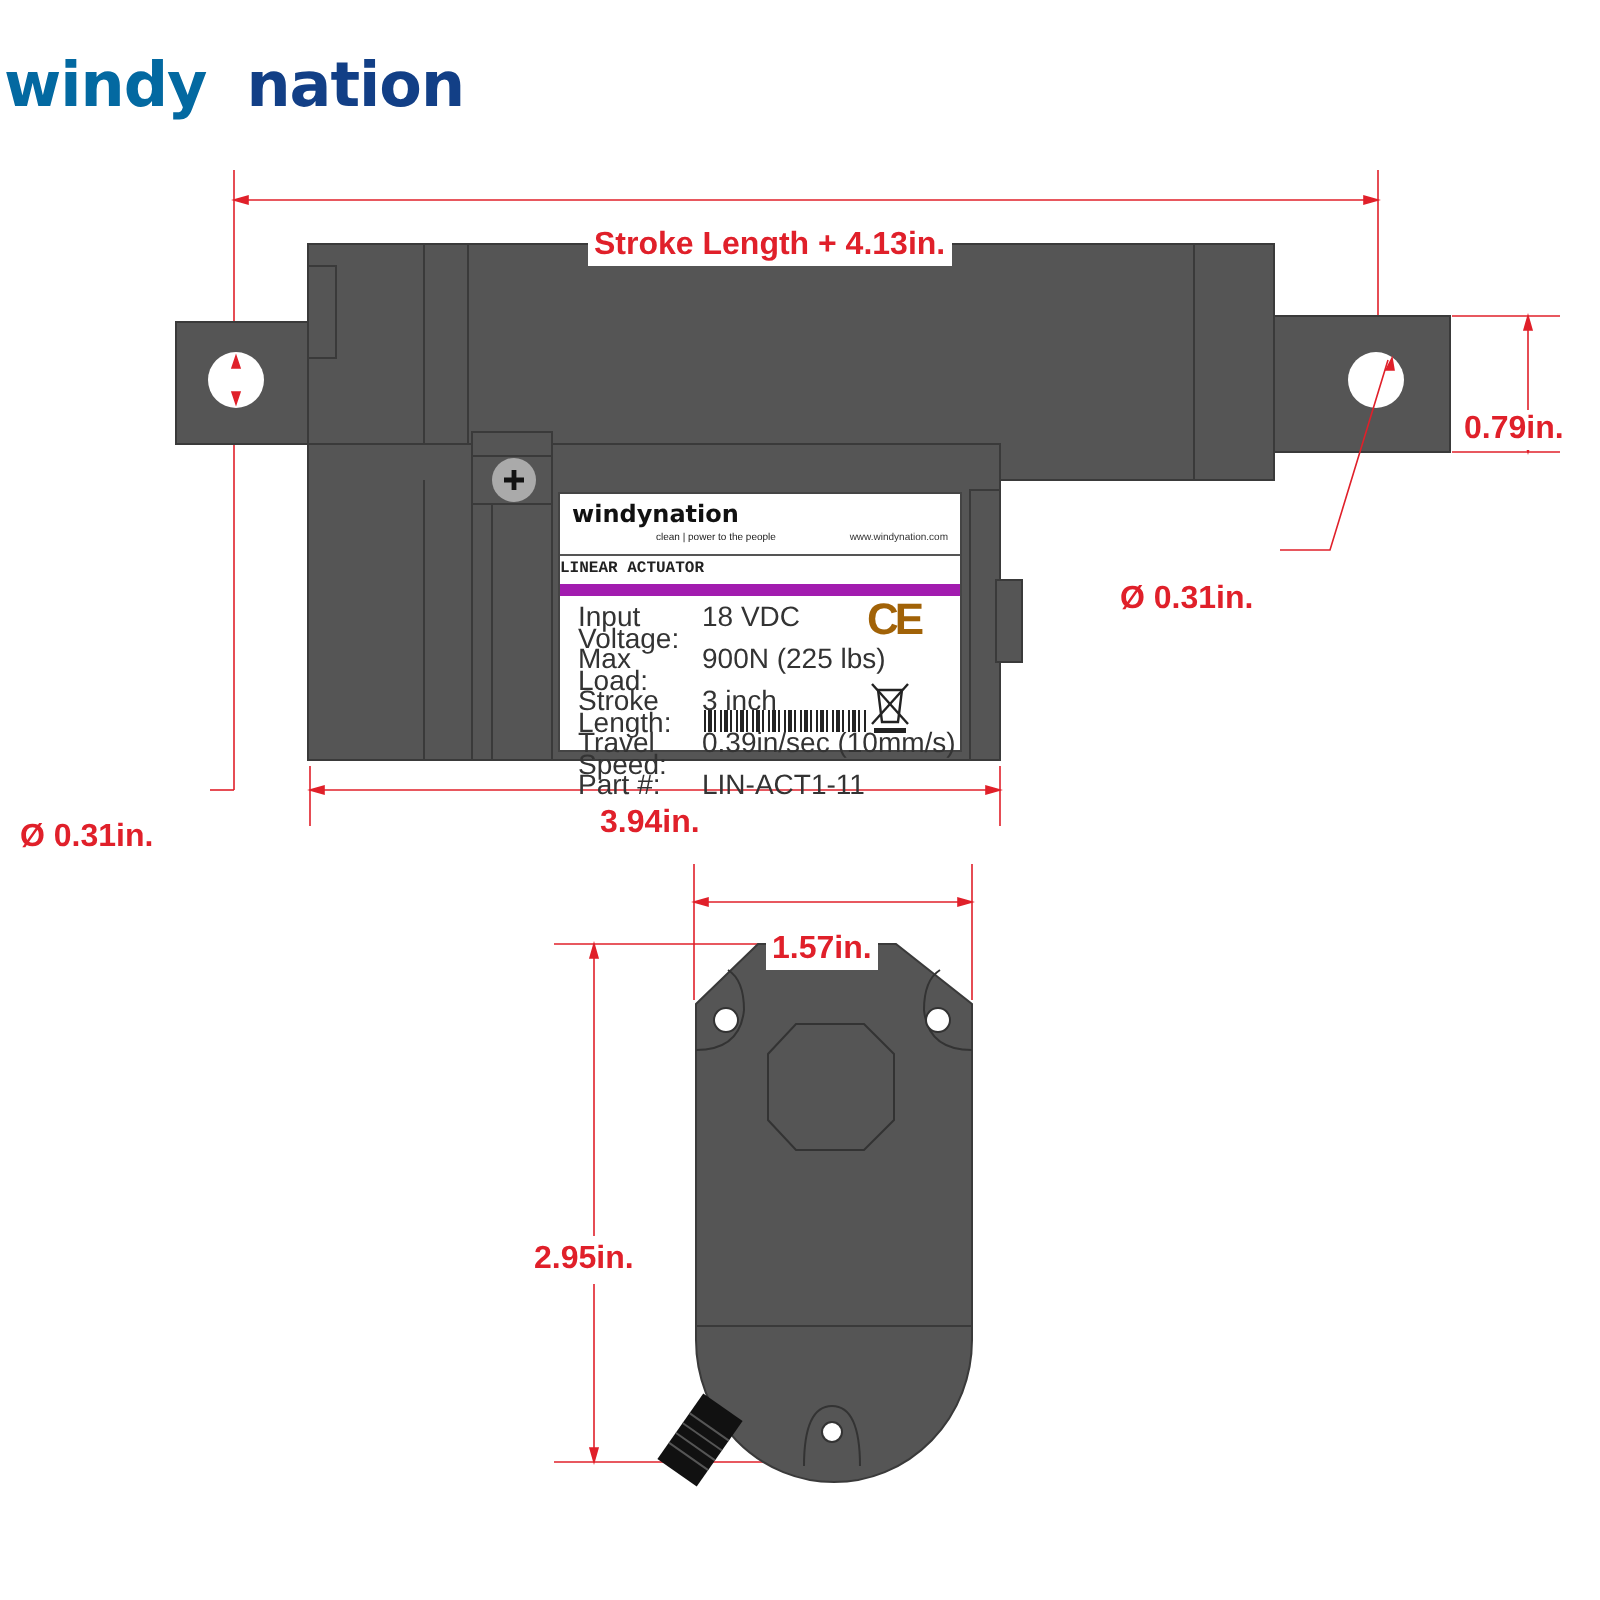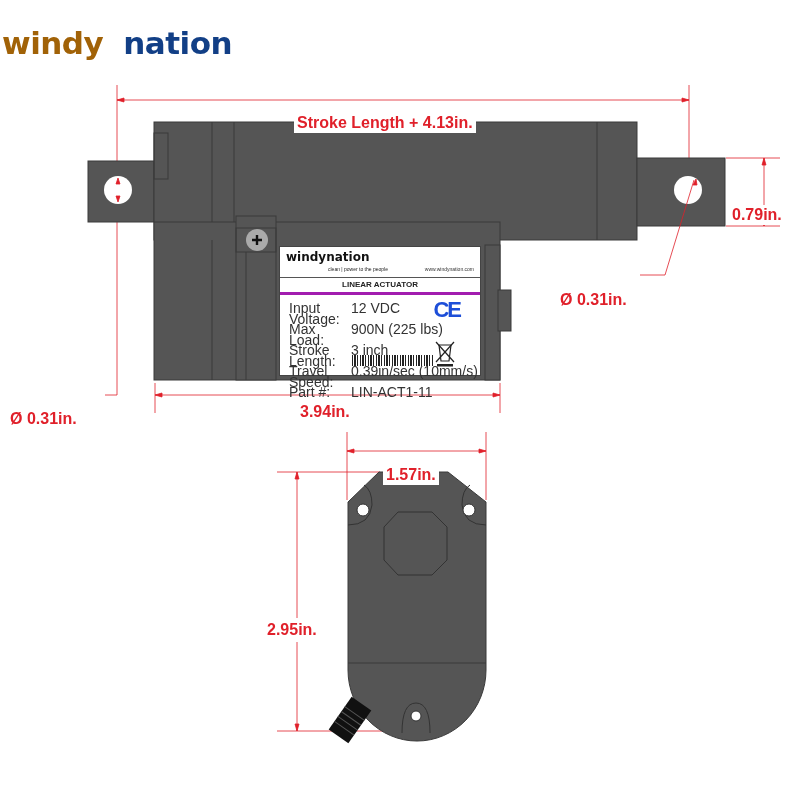--- a/index.html
+++ b/index.html
@@ -1,32 +1,32 @@
 <!DOCTYPE html>
 <html><head>
 <meta charset="utf-8">
 <style>
   html,body{margin:0;padding:0;background:#fff;}
   body{width:800px;height:800px;position:relative;overflow:hidden;font-family:"Liberation Sans",sans-serif;}
   .logo{position:absolute;left:2px;top:25px;font-family:"DejaVu Sans",sans-serif;font-weight:bold;font-size:31px;letter-spacing:-0.5px;line-height:36px;}
-  .logo .a{color:#a16207;}
+  .logo .a{color:#0369a1;}
   .logo .b{color:#123f86;margin-left:20px;}
   svg.diagram{position:absolute;left:0;top:0;}
   .dim{position:absolute;color:#e0202a;font-weight:bold;font-size:16px;background:#fff;white-space:nowrap;line-height:20px;margin-top:24px;}
   .label-card{position:absolute;left:279px;top:246px;width:202px;height:130px;background:#fff;border:1px solid #444;box-sizing:border-box;}
   .lc-head{height:30px;border-bottom:1px solid #555;position:relative;}
   .lc-brand{position:absolute;left:6px;top:3px;font-family:"DejaVu Sans",sans-serif;font-weight:bold;font-size:12px;color:#111;}
   .lc-tag{position:absolute;left:48px;top:19px;font-size:5px;color:#222;}
   .lc-url{position:absolute;right:6px;top:19px;font-size:5px;color:#333;}
-  .lc-title{height:14px;border-bottom:3px solid #a21caf;text-align:center;font-size:8px;font-weight:bold;line-height:14px;color:#222;}
+  .lc-title{height:14px;border-bottom:6px solid #a21caf;text-align:left;font-size:8px;font-weight:bold;line-height:14px;color:#222;font-family:Liberation Mono, monospace;}
   .lc-specs{position:absolute;left:9px;top:56px;font-size:14px;color:#333;line-height:10.5px;}
   .lc-row{display:flex;}
   .lc-k{width:62px;}
   .barcode{position:absolute;left:72px;top:108px;width:82px;height:11px;background:repeating-linear-gradient(90deg,#222 0 1px,#fff 1px 2px,#222 2px 4px,#fff 4px 5px,#222 5px 6px,#fff 6px 8px);}
-  .ce{position:absolute;right:20px;top:50px;font-size:22px;font-weight:bold;color:#1d4ed8;letter-spacing:-2px;}
+  .ce{position:absolute;right:20px;top:50px;font-size:22px;font-weight:bold;color:#a16207;letter-spacing:-2px;}
 </style>
 </head>
 <body>
 
 <div class="logo"><span class="a">windy</span><span class="b">nation</span></div>
 
 <svg class="diagram" width="800" height="800" viewBox="0 0 800 800">
 
   <g stroke="#e0202a" stroke-width="0.8" fill="#e0202a">
     <line x1="117" y1="100" x2="689" y2="100"></line>
@@ -126,21 +126,21 @@
 <div class="label-card">
   <div class="lc-head">
     <div class="lc-brand">windynation</div>
     <div class="lc-tag">clean | power to the people</div>
     <div class="lc-url">www.windynation.com</div>
   </div>
   <div class="lc-title">LINEAR ACTUATOR</div>
   <div class="lc-specs">
     <div class="lc-row">
         <span class="lc-k">Input Voltage:</span>
-        <span>12 VDC</span>
+        <span>18 VDC</span>
       </div>
     <div class="lc-row">
         <span class="lc-k">Max Load:</span>
         <span>900N (225 lbs)</span>
       </div>
     <div class="lc-row">
         <span class="lc-k">Stroke Length:</span>
         <span>3 inch</span>
       </div>
     <div class="lc-row">

